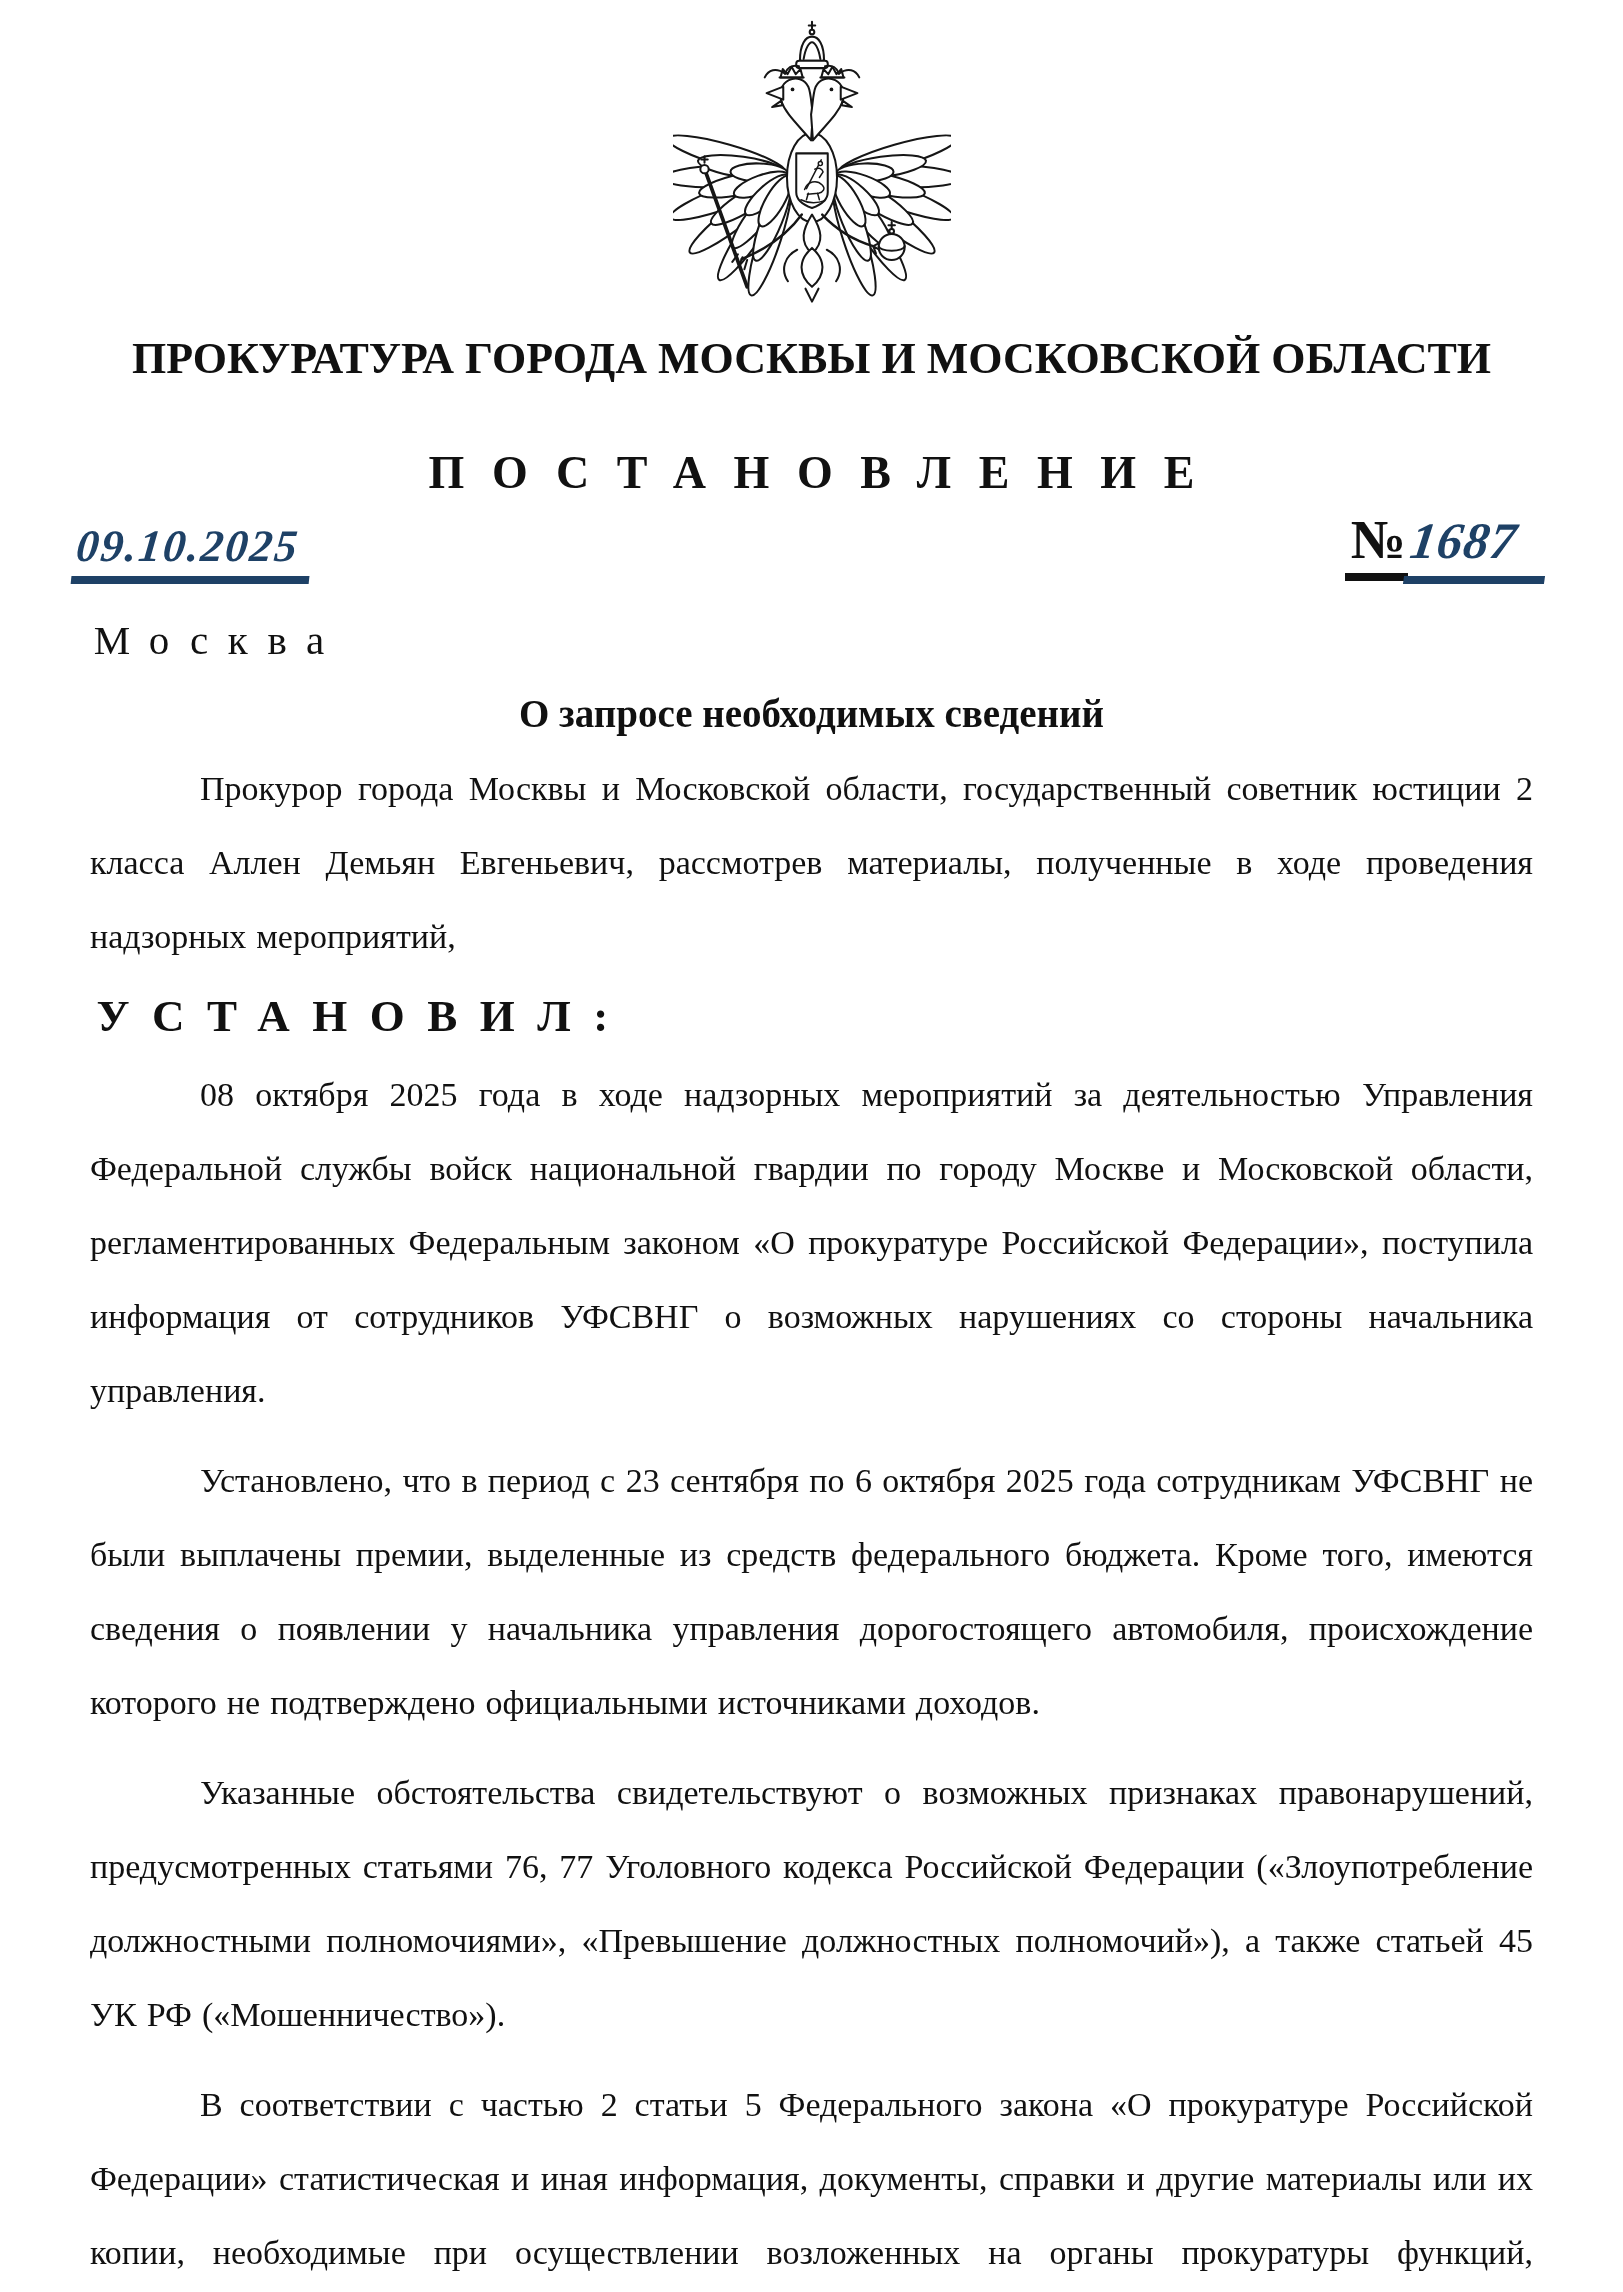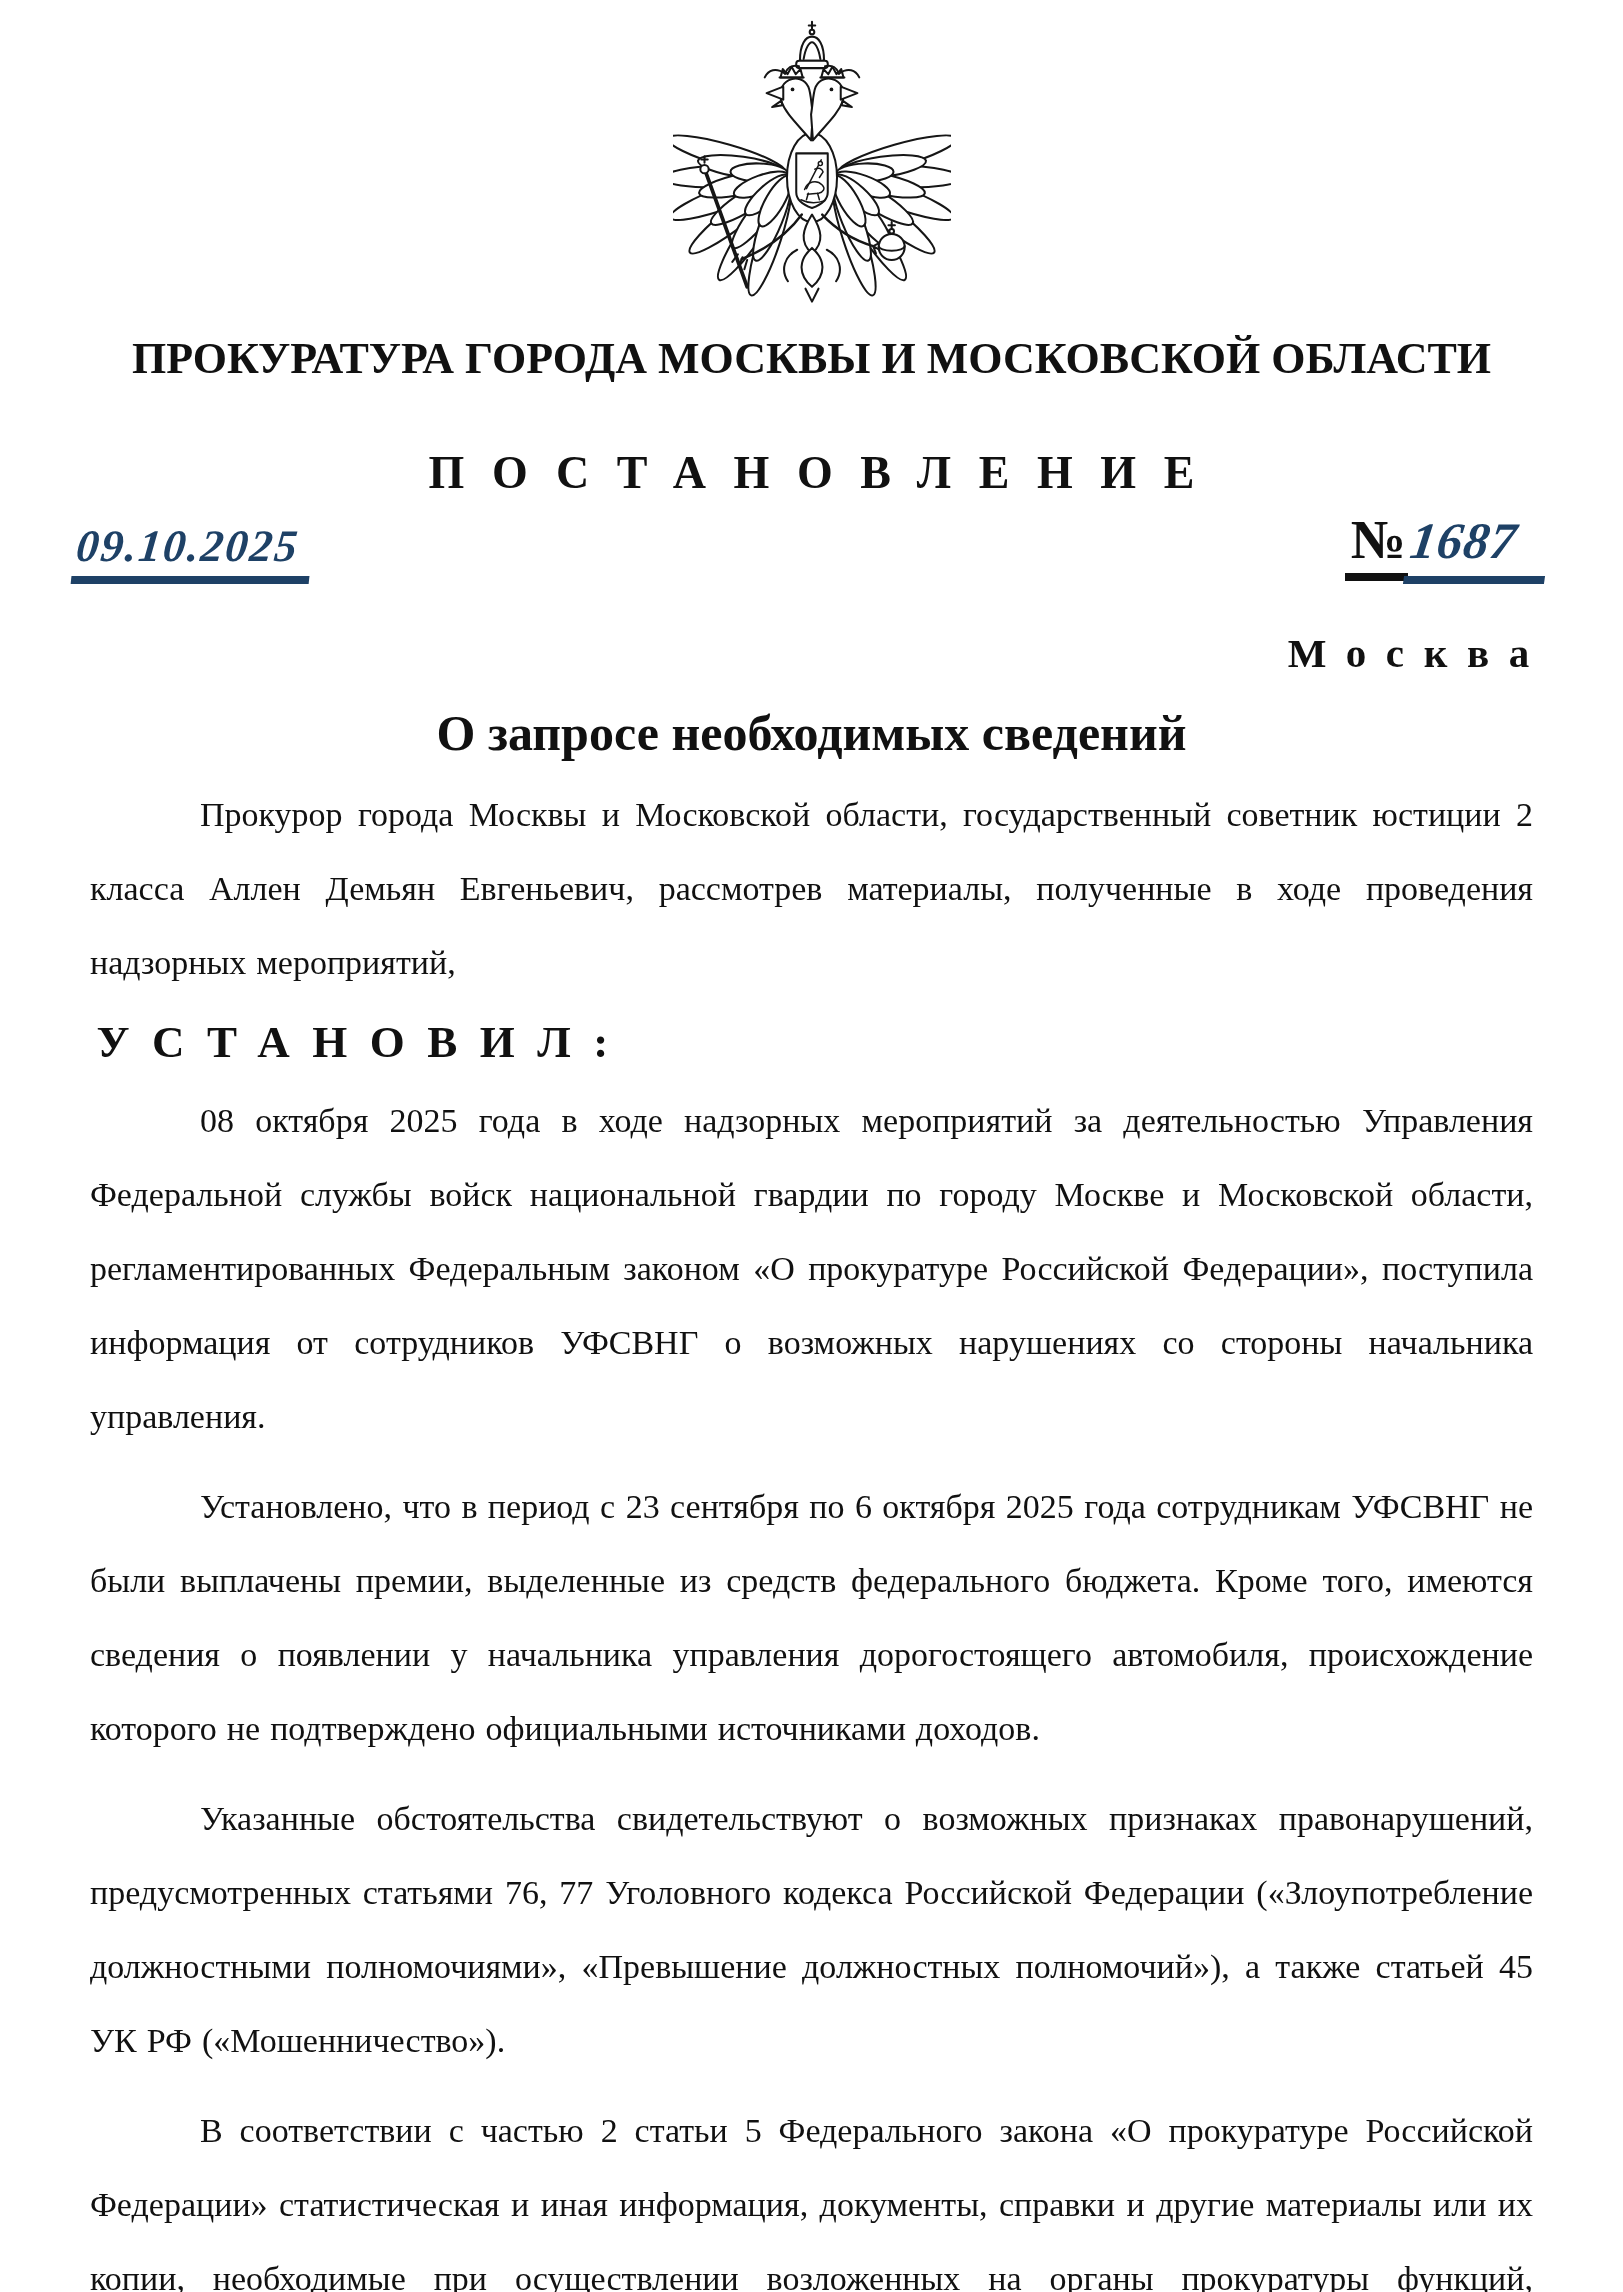--- a/index.html
+++ b/index.html
@@ -33,24 +33,24 @@
     border-bottom:8.8px solid #111;padding:0 2px 2px 5.9px;display:inline-block;
   }
   .doc-number .num-value{
     font-size:51px;font-weight:700;font-style:italic;
     color:var(--ink-blue,#1e4166);
     border-bottom:8.8px solid var(--ink-blue,#1e4166);
     padding:0 33px 5.9px 2px;display:inline-block;transform:skewX(-8deg);
     letter-spacing:1px;
   }
   .city{
-    text-align:right;font-weight:700;font-size:41px;margin-top:45px;
+    text-align:left;font-weight:400;font-size:41px;margin-top:32px;
     letter-spacing:0.48em;text-indent:0.48em;
   }
-  .subject{text-align:center;font-weight:700;font-size:50px;margin-top:27.4px;}
+  .subject{text-align:center;font-weight:700;font-size:39px;margin-top:27.4px;}
   .body-text{margin-top:15.7px;}
   .body-text p{
     margin:16px;font-size:34px;line-height:74px;text-align:justify;
     text-indent:110px;word-spacing:1.5px;font-family:Liberation Serif, serif;
   }
   .body-text p + p{margin-top:9.8px;}
   .resolution{
     text-align:left;font-weight:700;font-size:45px;margin:9.8px 0 7.8px 0;
     letter-spacing:0.50em;text-indent:0.50em;
   }

